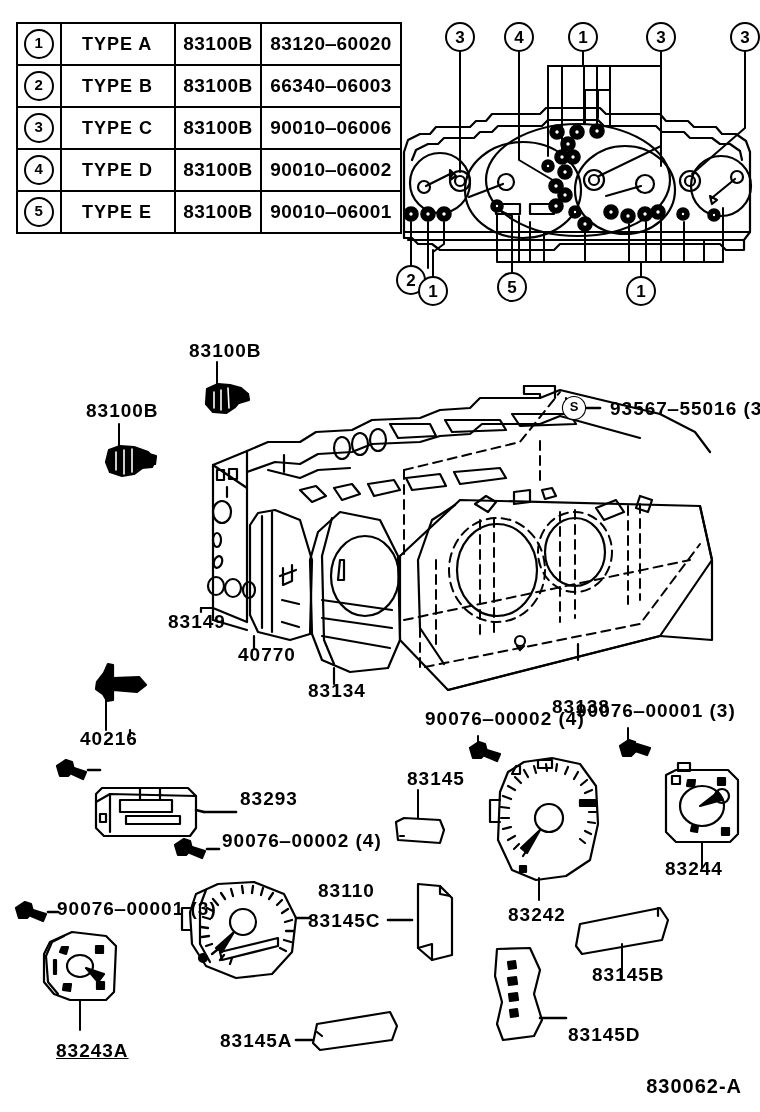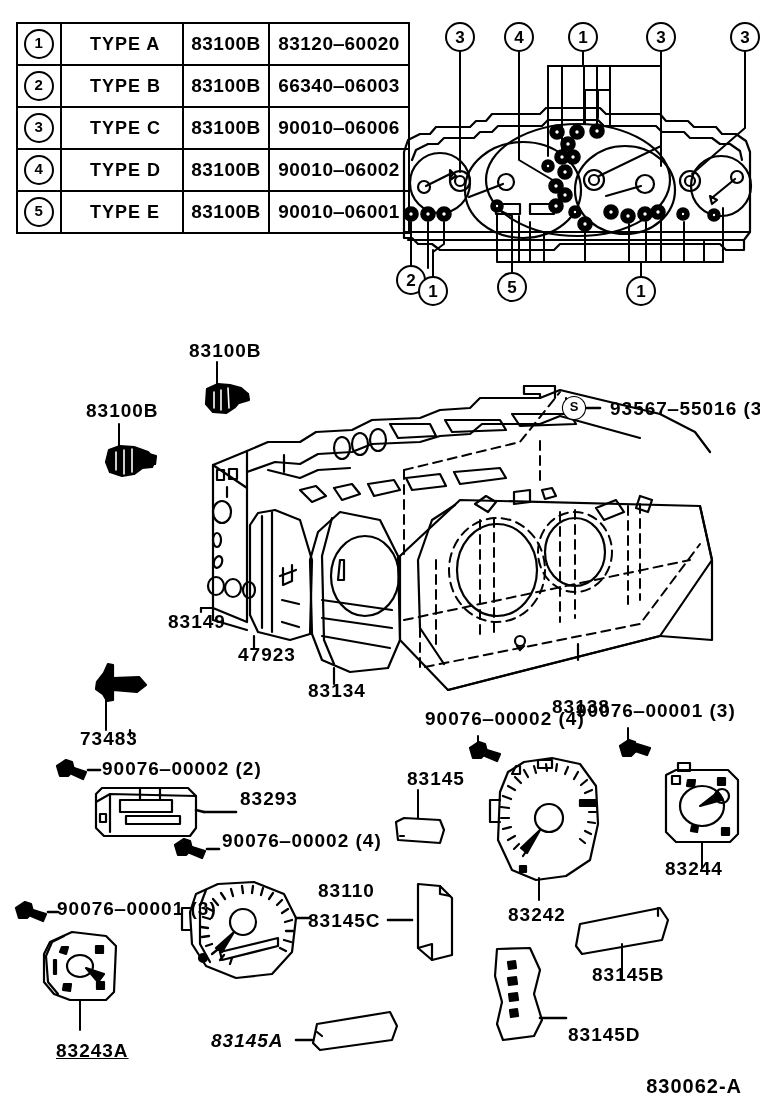--- a/index.html
+++ b/index.html
@@ -23,21 +23,21 @@
     height:40px;
     font-weight:bold;
     font-size:19px;
     letter-spacing:.5px;
     text-align:center;
     vertical-align:middle;
     padding:0;
     white-space:nowrap;
   }
   #variant-table td.c-key{width:42px;font-size:18px;}
-  #variant-table td.c-type{width:92px;text-align:left;padding-left:28px;letter-spacing:1px;font-size:18px;}
+  #variant-table td.c-type{width:92px;text-align:left;padding-left:20px;letter-spacing:1px;font-size:18px;}
   #variant-table td.c-part{width:84px;}
   #variant-table td.c-no{width:138px;}
   .circnum{
     display:inline-block;width:26px;height:26px;line-height:24px;
     border:2px solid #000;border-radius:50%;
     font-size:15px;font-weight:bold;text-align:center;
   }
 
   
   .bubble{
@@ -569,32 +569,31 @@
 
   <div class="bubble" style="left:396px;top:265px;">2</div>
   <div class="bubble" style="left:418px;top:276px;">1</div>
   <div class="bubble" style="left:497px;top:272px;">5</div>
   <div class="bubble" style="left:626px;top:276px;">1</div>
 
   <div class="lbl" style="left:189px;top:340px;">83100B</div>
   <div class="lbl" style="left:86px;top:400px;">83100B</div>
   <div class="lbl" style="left:610px;top:398px;">93567‒55016 (3)</div>
   <div class="lbl" style="left:168px;top:611px;">83149</div>
-  <div class="lbl" style="left:238px;top:644px;">47923</div>
+  <div class="lbl" style="left:238px;top:644px;">40770</div>
   <div class="lbl" style="left:308px;top:680px;">83134</div>
   <div class="lbl" style="left:552px;top:648px;margin-top:48px;">83138</div>
-  <div class="lbl" style="left:80px;top:728px;">73483</div>
-  <div class="lbl" style="left:102px;top:758px;">90076‒00002 (2)</div>
+  <div class="lbl" style="left:80px;top:728px;">40216</div>
   <div class="lbl" style="left:240px;top:788px;">83293</div>
   <div class="lbl" style="left:222px;top:830px;">90076‒00002 (4)</div>
   <div class="lbl" style="left:57px;top:898px;">90076‒00001 (3)</div>
   <div class="lbl" style="left:318px;top:880px;">83110</div>
   <div class="lbl" style="left:308px;top:910px;">83145C</div>
   <div class="lbl" style="left:56px;top:1040px;text-decoration:underline;">83243A</div>
-  <div class="lbl" style="left:211px;top:1030px;font-style:italic;">83145A</div>
+  <div class="lbl" style="left:220px;top:1030px;">83145A</div>
   <div class="lbl" style="left:407px;top:768px;">83145</div>
   <div class="lbl" style="left:425px;top:708px;">90076‒00002 (4)</div>
   <div class="lbl" style="left:576px;top:700px;">90076‒00001 (3)</div>
   <div class="lbl" style="left:508px;top:904px;">83242</div>
   <div class="lbl" style="left:665px;top:858px;">83244</div>
   <div class="lbl" style="left:592px;top:964px;">83145B</div>
   <div class="lbl" style="left:568px;top:1024px;">83145D</div>
 
   <div id="figure-id">830062-A</div>
 </div>

